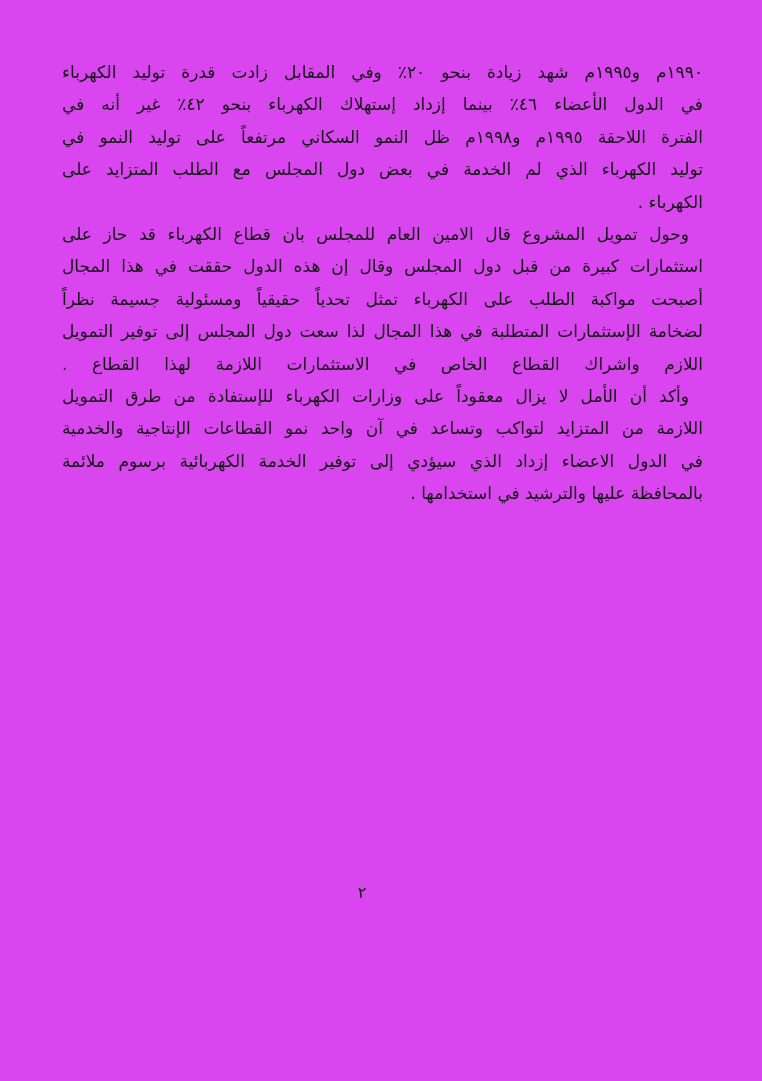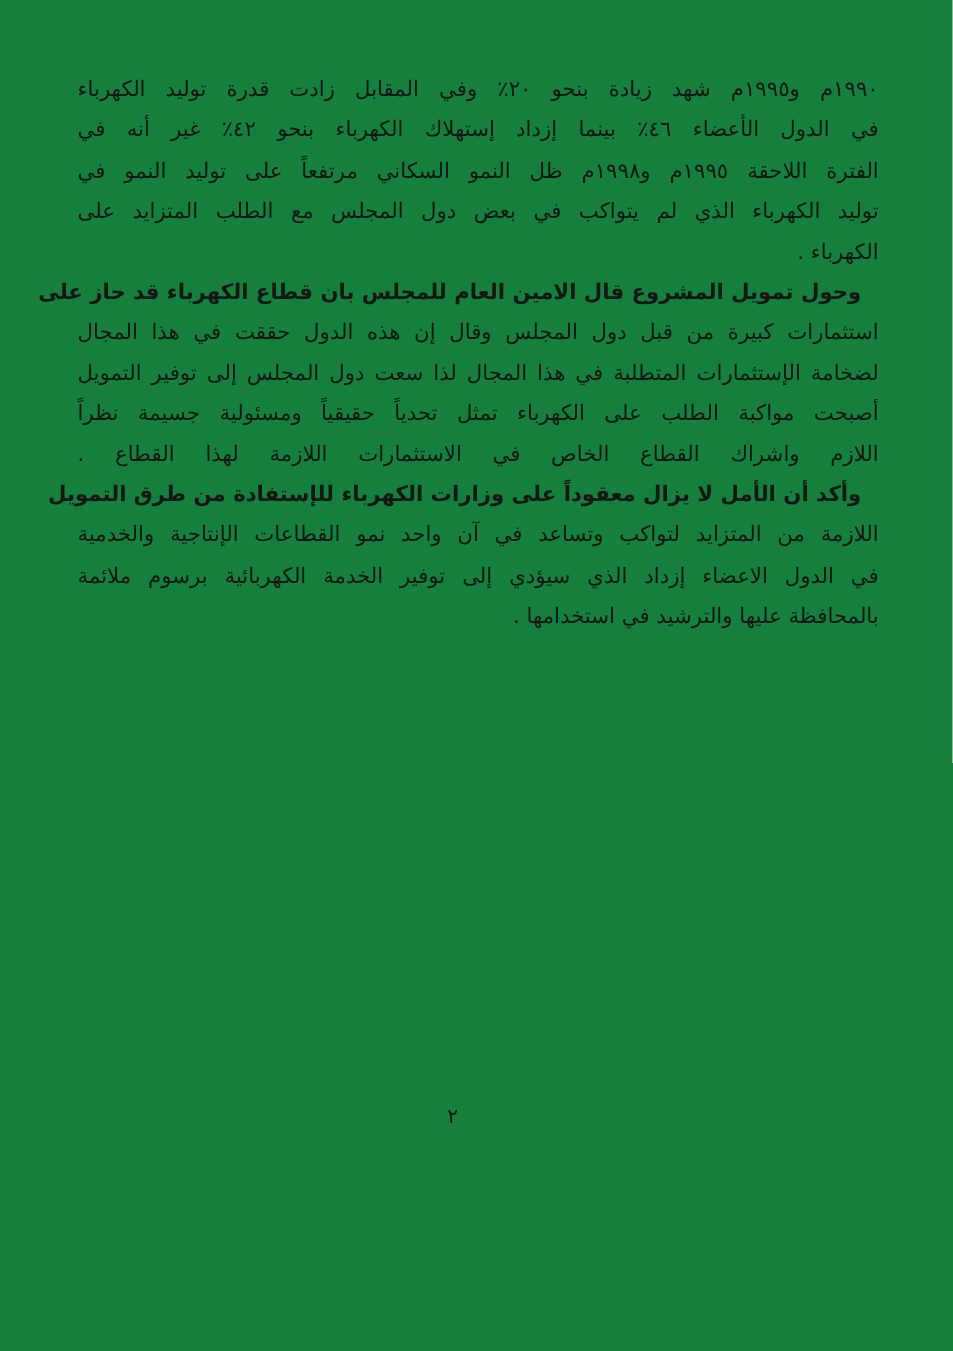--- a/index.html
+++ b/index.html
@@ -5,21 +5,21 @@
   html, body {
     margin: 0;
     padding: 0;
     background: #e8e8e8;
   }
   .page {
     position: relative;
     width: 762px;
     height: 1081px;
     margin: 0 auto;
-    background: #15803d;
+    background: #d946ef;
     color: #161616;
     font-family: "DejaVu Sans", sans-serif;
     overflow: hidden;
   }
   .text-block {
     position: absolute;
     top: 56px;
     right: 59px;
     width: 641px;
     direction: rtl;
@@ -32,21 +32,20 @@
     text-align: justify;
     text-align-last: justify;
     white-space: nowrap;
   }
   .line.start-align {
     text-align: center;
     text-align-last: start;
   }
   .line.p-first {
     text-indent: 14px;
-    font-weight: bold;
   }
   .page-number {
     position: absolute;
     top: 883px;
     left: 336px;
     width: 52px;
     text-align: center;
     font-size: 16px;
     color: #141414;
     direction: rtl;
@@ -55,27 +54,27 @@
 </head>
 <body>
 
 <div class="page">
 
   <div class="text-block" dir="rtl">
 
     <div class="line">١٩٩٠م و١٩٩٥م شهد زيادة بنحو ٢٠٪ وفي المقابل زادت قدرة توليد الكهرباء</div>
     <div class="line">في الدول الأعضاء ٤٦٪ بينما إزداد إستهلاك الكهرباء بنحو ٤٢٪ غير أنه في</div>
     <div class="line">الفترة اللاحقة ١٩٩٥م و١٩٩٨م ظل النمو السكاني مرتفعاً على توليد النمو في</div>
-    <div class="line">توليد الكهرباء الذي لم يتواكب في بعض دول المجلس مع الطلب المتزايد على</div>
+    <div class="line">توليد الكهرباء الذي لم الخدمة في بعض دول المجلس مع الطلب المتزايد على</div>
     <div class="line start-align">الكهرباء .</div>
 
     <div class="line p-first">وحول تمويل المشروع قال الامين العام للمجلس بان قطاع الكهرباء قد حاز على</div>
     <div class="line">استثمارات كبيرة من قبل دول المجلس وقال إن هذه الدول حققت في هذا المجال</div>
+    <div class="line">أصبحت مواكبة الطلب على الكهرباء تمثل تحدياً حقيقياً ومسئولية جسيمة نظراً</div>
     <div class="line">لضخامة الإستثمارات المتطلبة في هذا المجال لذا سعت دول المجلس إلى توفير التمويل</div>
-    <div class="line">أصبحت مواكبة الطلب على الكهرباء تمثل تحدياً حقيقياً ومسئولية جسيمة نظراً</div>
     <div class="line">اللازم واشراك القطاع الخاص في الاستثمارات اللازمة لهذا القطاع .</div>
 
     <div class="line p-first">وأكد أن الأمل لا يزال معقوداً على وزارات الكهرباء للإستفادة من طرق التمويل</div>
     <div class="line">اللازمة من المتزايد لتواكب وتساعد في آن واحد نمو القطاعات الإنتاجية والخدمية</div>
     <div class="line">في الدول الاعضاء إزداد الذي سيؤدي إلى توفير الخدمة الكهربائية برسوم ملائمة</div>
     <div class="line start-align">بالمحافظة عليها والترشيد في استخدامها .</div>
 
   </div>
 
   <div class="page-number">٢</div>

